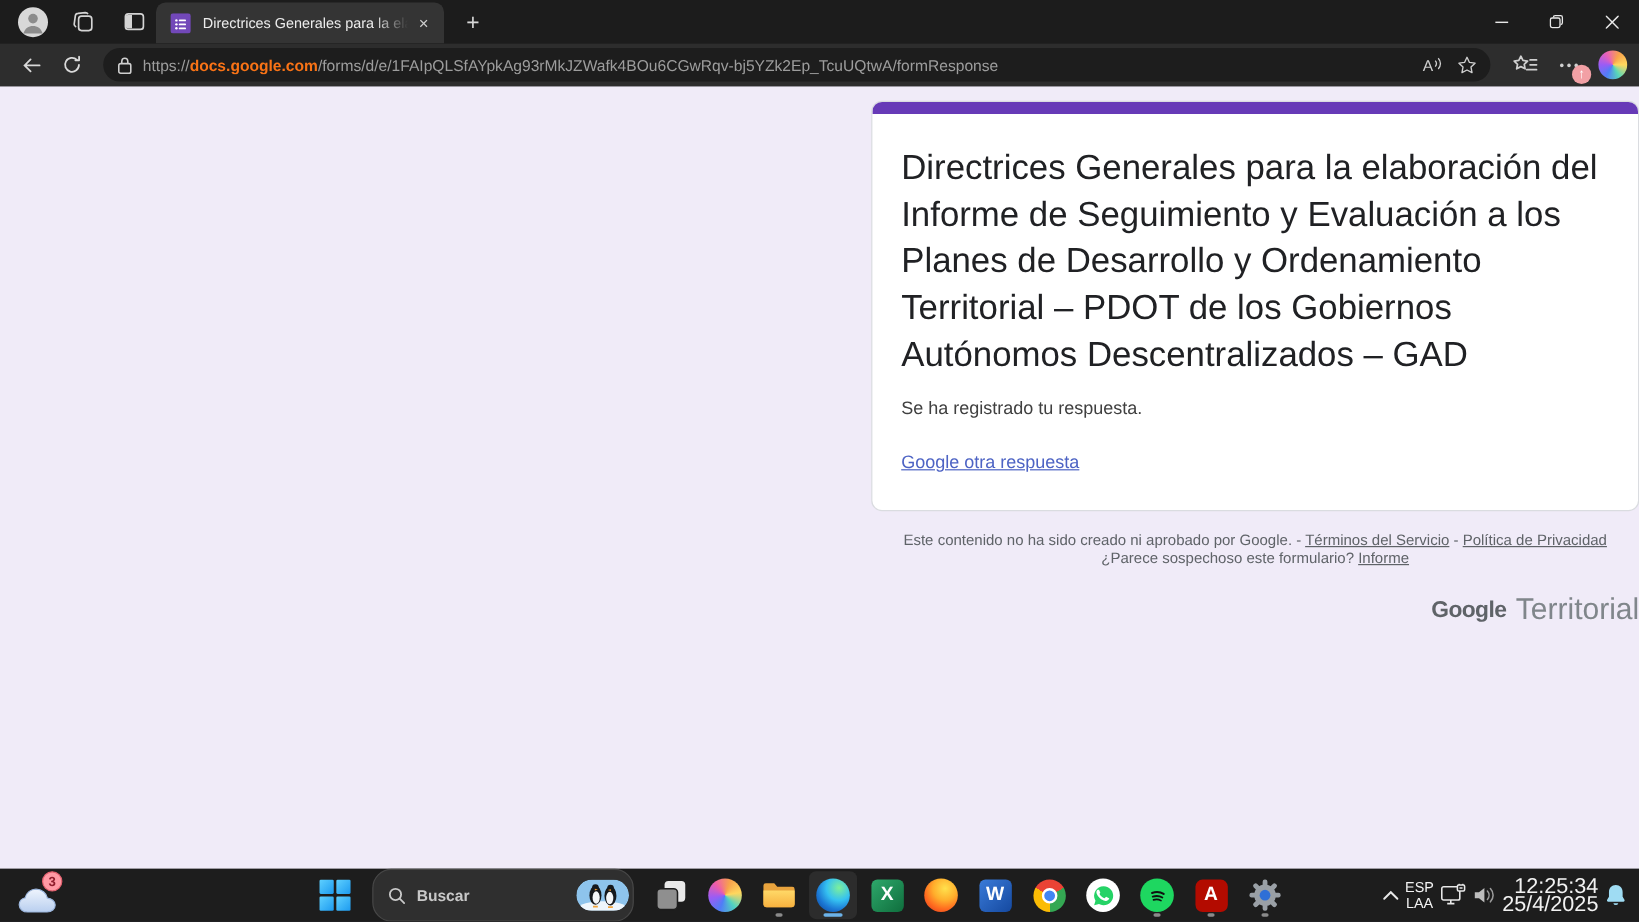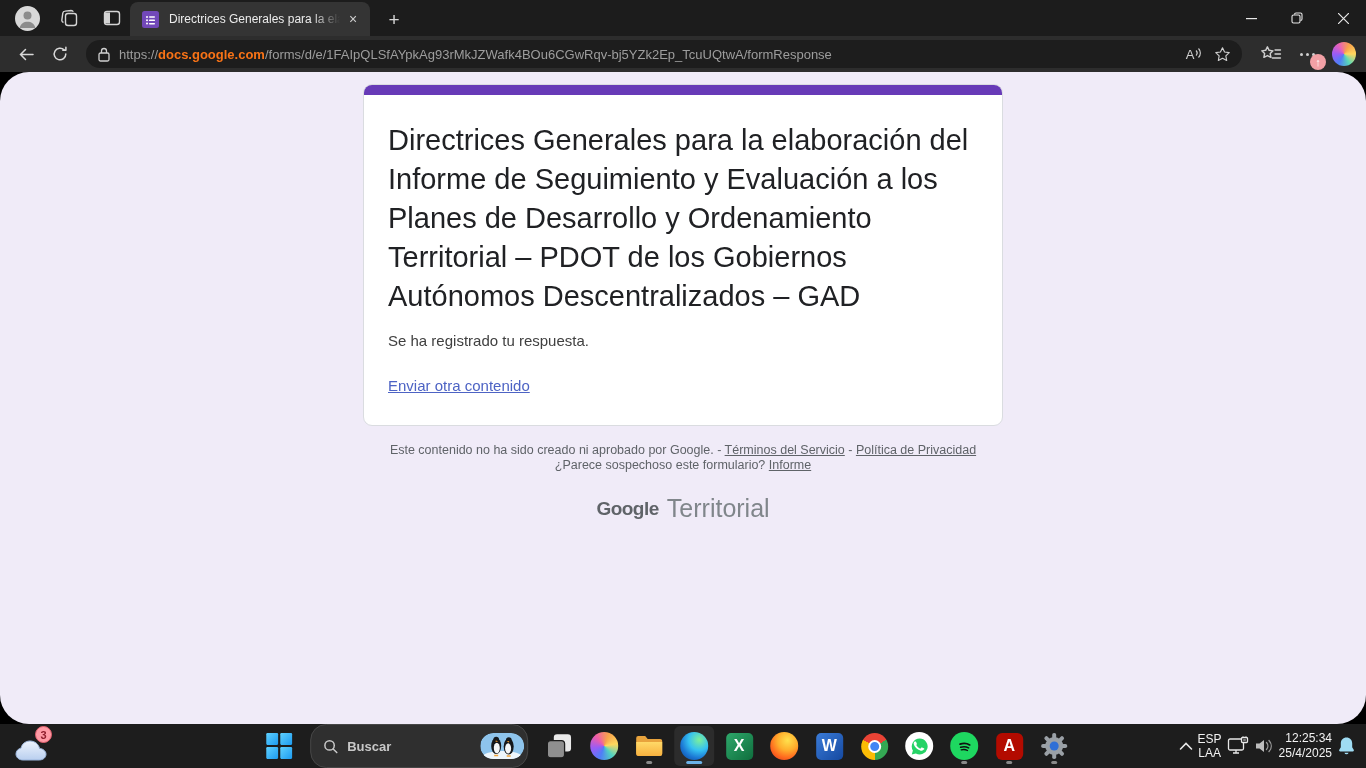--- a/index.html
+++ b/index.html
@@ -29,21 +29,21 @@
   .pill-icon { width:28px; height:24px; display:flex; align-items:center; justify-content:center; flex:0 0 auto; }
   .readaloud { color:#cfcfcf; font-size:13px; display:flex; align-items:flex-start; gap:1px; }
   .nav-right { display:flex; align-items:center; gap:14px; padding-left:12px; }
   .dots-wrap { position:relative; width:22px; height:24px; display:flex; align-items:center; justify-content:center; }
   .dots { display:flex; gap:3px; }
   .dots i { width:3px; height:3px; border-radius:50%; background:#cfcfcf; }
   .upd-badge { position:absolute; right:-8px; bottom:-4px; width:16px; height:16px; border-radius:50%; background:#f2a0a5; color:#fff; font-size:11px; display:flex; align-items:center; justify-content:center; font-weight:700; }
   .copilot { width:24px; height:24px; border-radius:50%; background:conic-gradient(from 210deg,#4f7df7,#9a5cf5,#e961b8,#f8a24c,#ffd75e,#59d8b7,#4f7df7); }
 
   
-  .content { flex:1; background:#f0ebf8; overflow:hidden; display:flex; flex-direction:column; align-items:center;border-radius:29px; }
+  .content { flex:1; background:#f0ebf8; overflow:hidden; display:flex; flex-direction:column; align-items:flex-end; }
   .card { width:640px; margin-top:12px; background:#ffffff; border:1px solid #dadce0; border-radius:9px; overflow:hidden; }
   .card-accent { height:10px; }
   .card-body { padding:26px 24px 30px 24px; }
   .form-title { font-size:29px; line-height:39px; color:#202124; font-weight:400; letter-spacing:0; }
   .form-status { margin-top:16px; font-size:15px; color:#404040; }
   .form-link { display:inline-block; margin-top:28px; font-size:15px; text-decoration:underline; }
   .form-footer { width:640px; text-align:center; margin-top:17px; font-size:12.5px; color:#5f6368; }
   .form-footer a { color:#5f6368; text-decoration:underline; }
   .report-line { margin-top:1px; }
   .gf-logo { margin-top:22px; display:flex; align-items:center; gap:8px; }
@@ -70,21 +70,21 @@
   .excel { background:linear-gradient(135deg,#2ea86b,#0f6e3d); }
   .word { background:linear-gradient(135deg,#3a7bd8,#1549a0); }
   .acrobat { background:#b30b00; border-radius:6px; }
   .chrome-logo { width:27px; height:27px; border-radius:50%; background:conic-gradient(from 300deg,#ea4335 0 120deg,#34a853 120deg 240deg,#fbbc05 240deg 360deg); display:flex; align-items:center; justify-content:center; }
   .chrome-inner { width:13px; height:13px; border-radius:50%; background:#4285f4; border:2.5px solid #fff; }
   .whatsapp { width:28px; height:28px; border-radius:50%; background:#fff; display:flex; align-items:center; justify-content:center; }
   .spotify { width:28px; height:28px; border-radius:50%; background:#1ed760; display:flex; align-items:center; justify-content:center; }
   .tb-right { position:absolute; right:0; top:0; height:44px; display:flex; align-items:center; gap:5px; padding-right:10px; }
   .tray-btn { display:flex; align-items:center; justify-content:center; height:40px; }
   .lang { color:#f2f2f2; font-size:12px; line-height:14px; text-align:center; font-weight:400; }
-  .clock { color:#f2f2f2; font-size:12px; line-height:15px; text-align:right; }
+  .clock { color:#f2f2f2; font-size:18px; line-height:15px; text-align:right; }
 </style>
 </head>
 <body>
 
 <div class="screen">
 
   <div class="titlebar">
     <div class="tb-left">
       <div class="avatar">
         <svg width="25" height="25" viewBox="0 0 25 25">
@@ -194,21 +194,21 @@
       <div class="copilot"></div>
     </div>
   </div>
 
   <div class="content">
     <div class="card">
       <div class="card-accent" style="background: rgb(103, 58, 183);"></div>
       <div class="card-body">
         <div class="form-title">Directrices Generales para la elaboración del Informe de Seguimiento y Evaluación a los Planes de Desarrollo y Ordenamiento Territorial – PDOT de los Gobiernos Autónomos Descentralizados – GAD</div>
         <div class="form-status">Se ha registrado tu respuesta.</div>
-        <a href="#" class="form-link" style="color: rgb(77, 99, 196);">Enviar otra contenido</a>
+        <a href="#" class="form-link" style="color: rgb(77, 99, 196);">Google otra respuesta</a>
       </div>
     </div>
     <div class="form-footer">
       <div><span>Este contenido no ha sido creado ni aprobado por Google. - </span><a href="#">Términos del Servicio</a><span> - </span><a href="#">Política de Privacidad</a></div>
       <div class="report-line"><span>¿Parece sospechoso este formulario? </span><a href="#">Informe</a></div>
     </div>
     <div class="gf-logo">
       <span class="gf-google">Google</span>
       <span class="gf-product">Territorial</span>
     </div>

